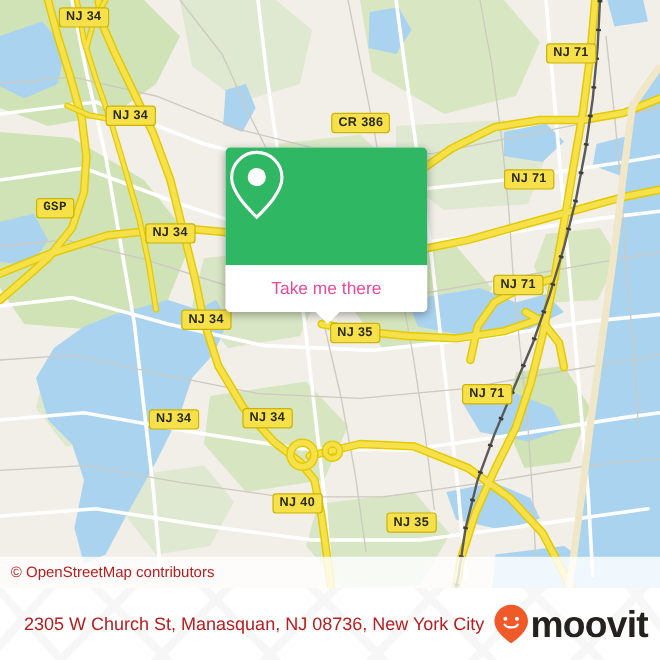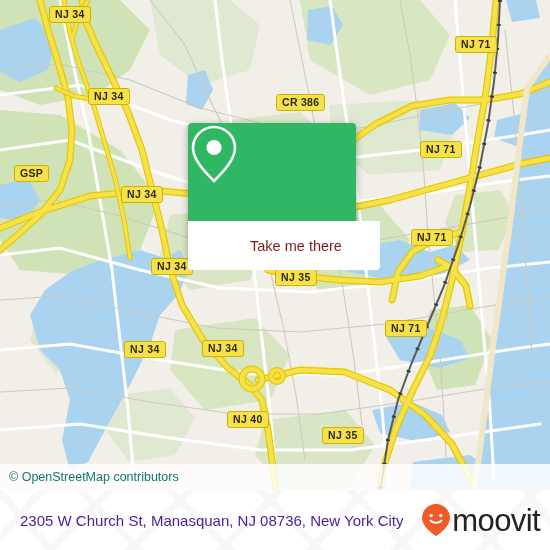--- a/index.html
+++ b/index.html
@@ -40,44 +40,44 @@
     text-align:center;
   }
 
   
   #attrib{
     position:absolute;left:0;bottom:0;width:550px;height:26px;
     background:rgba(255,255,255,.82);
     display:flex;align-items:center;
   }
   #attrib span{
-    font-size:12.5px;color:#0f766e;padding-left:9px;
+    font-size:12.5px;color:#b91c1c;padding-left:9px;
     font-family:"Liberation Sans", sans-serif;
   }
 
   
   #card{
     position:absolute;left:188px;top:123px;width:168px;height:137px;
     border-radius:4px;
     background:#ffffff;
     box-shadow:0 2px 7px rgba(0,0,0,.33);
     overflow:visible;
   }
   #card-green{
     height:98px;width:100%;
     background:#2fb763;
     border-radius:4px 4px 0 0;
     display:flex;align-items:center;justify-content:center;
     box-sizing:border-box;
   }
   #card-label{
-    height:49px;width:100%;
+    height:39px;width:100%;
     display:flex;align-items:center;justify-content:center;
-    font-size:14.5px;color:#7f1d1d;
-    background:#fff;border-radius:0 0 4px 4px;padding-left:24px;
+    font-size:14.5px;color:#ec4899;
+    background:#fff;border-radius:0 0 4px 4px;
   }
   #card-tail{
     position:absolute;left:74px;bottom:-10px;
     width:0;height:0;
     border-left:11px solid transparent;
     border-right:11px solid transparent;
     border-top:11px solid #ffffff;
   }
 
   
@@ -89,28 +89,28 @@
   #footer-wm{
     position:absolute;left:0;top:0;width:550px;height:60px;opacity:.5;
   }
   #footer-inner{
     position:relative;
     display:flex;align-items:center;
     height:60px;padding:0 10px 0 20px;box-sizing:border-box;
   }
   #addr{
     flex:1;
-    font-size:15px;line-height:21px;color:#4c1d95;
+    font-size:15px;line-height:21px;color:#b91c1c;
     padding-right:6px;
   }
   #brand{
     display:flex;align-items:center;flex:0 0 auto;
   }
   #brand-word{
-    font-size:31px;font-weight:normal;color:#24211f;letter-spacing:-.6px;
+    font-size:31px;font-weight:bold;color:#24211f;letter-spacing:-.6px;
     line-height:31px;margin-left:1px;
     font-family:"Liberation Sans", sans-serif;
   }
 </style>
 </head>
 <body>
 
 <div id="app">
 
   <div id="map">
@@ -232,21 +232,21 @@
         <path d="M500,0 L498,40 L494,82 L488,124 L480,166 L470,206 L458,246
                  L444,286 L428,324 L412,362 L398,400 L388,440 L382,480 L380,490" stroke="#3c3c3c" stroke-width="4" stroke-dasharray="2,22"></path>
       </g>
 
       <path d="M550,55 L527,88 L519,150 L511,216 L502,281 L493,346 L485,411 L477,471 L474,490" stroke="#f0e6c8" stroke-width="6" fill="none"></path>
     </svg>
 
     <div id="shields">
         <div class="shield" style="left: 49px; top: 6px;">NJ 34</div>
         <div class="shield" style="left: 88px; top: 88px;">NJ 34</div>
-        <div class="shield" style="left: 14px; top: 165px;">GSP</div>
+        <div class="shield" style="left: 30px; top: 165px; font-family: Liberation Mono, monospace;">GSP</div>
         <div class="shield" style="left: 121px; top: 186px;">NJ 34</div>
         <div class="shield" style="left: 151px; top: 258px;">NJ 34</div>
         <div class="shield" style="left: 124px; top: 341px;">NJ 34</div>
         <div class="shield" style="left: 202px; top: 340px;">NJ 34</div>
         <div class="shield" style="left: 227px; top: 411px;">NJ 40</div>
         <div class="shield" style="left: 276px; top: 94px;">CR 386</div>
         <div class="shield" style="left: 275px; top: 269px;">NJ 35</div>
         <div class="shield" style="left: 322px; top: 427px;">NJ 35</div>
         <div class="shield" style="left: 455px; top: 36px;">NJ 71</div>
         <div class="shield" style="left: 420px; top: 141px;">NJ 71</div>

